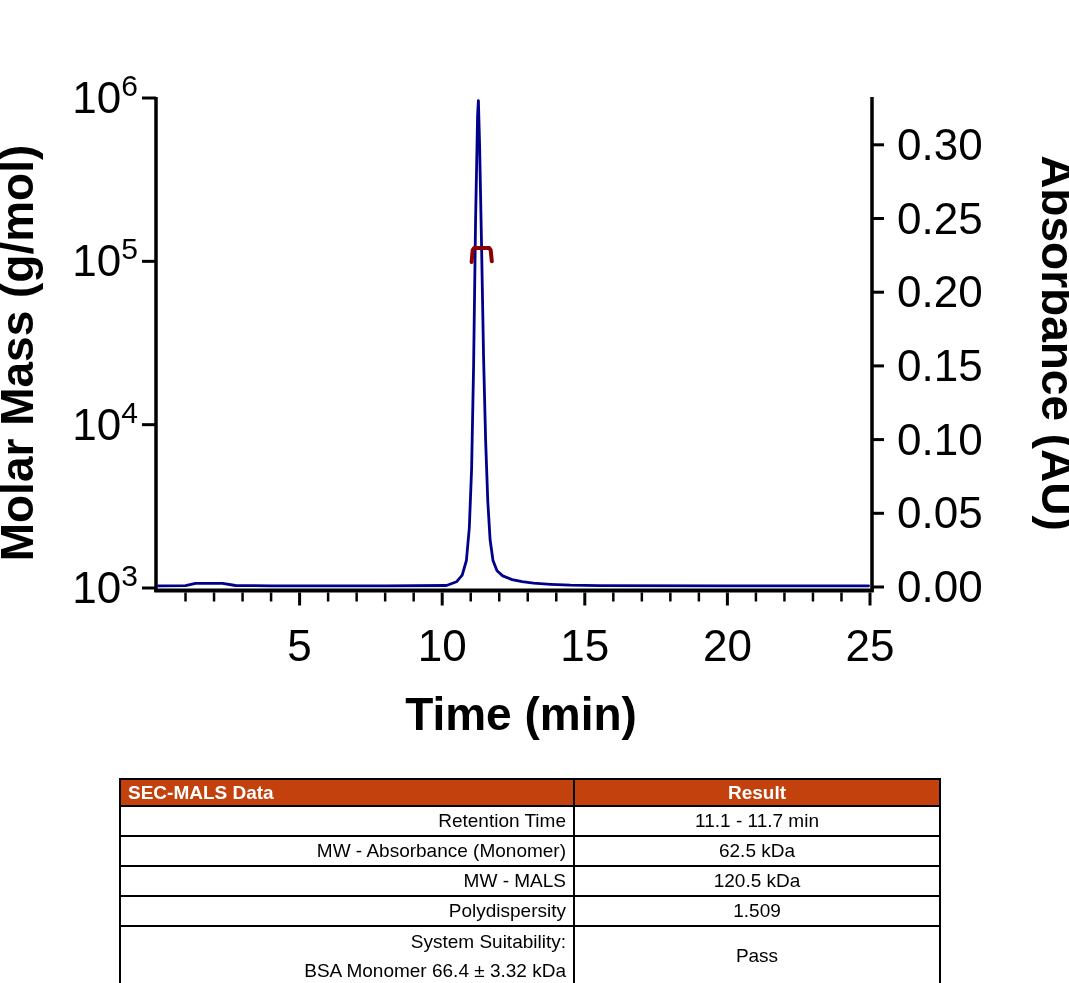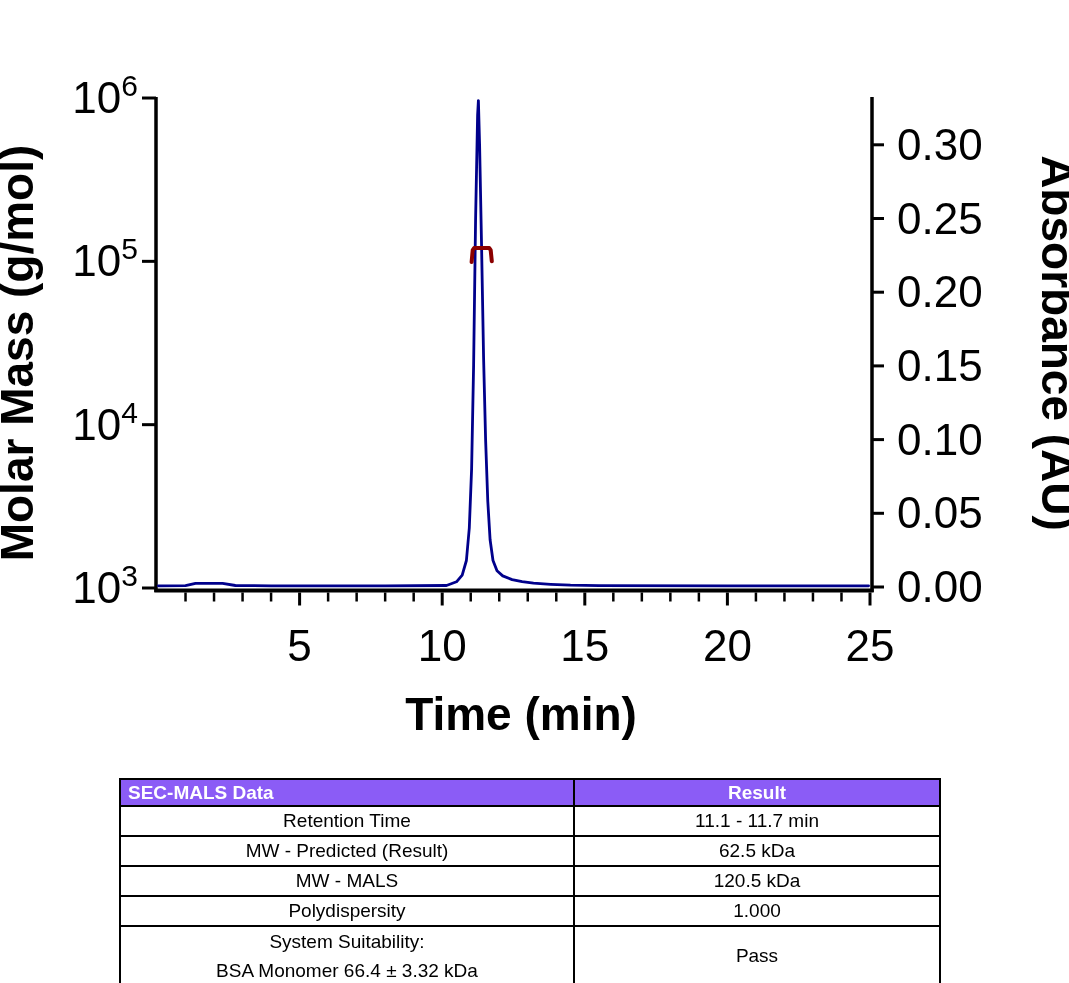--- a/index.html
+++ b/index.html
@@ -8,21 +8,21 @@
   #chart{position:absolute;left:0;top:0;}
   #chart text{font-family:"Liberation Sans",sans-serif;fill:#000;}
 
   table.results{position:absolute;left:119px;top:778px;width:788px;
     border-collapse:collapse;table-layout:fixed;
     font-family:"Liberation Sans",sans-serif;font-size:19px;color:#000;}
   table.results th, table.results td{border:2px solid #000;padding:0 7px;overflow:hidden;}
   table.results thead th{height:25px;color:#fff;font-weight:bold;font-size:19px;}
   th.col-param{width:438px;text-align:left;}
   th.col-result{width:350px;}
-  td.param{text-align:center;height:28px;}
+  td.param{text-align:right;height:28px;}
   td.result{text-align:center;height:28px;margin-top:8px;}
   tr.tall td{height:54px;}
   td.multiline{white-space:pre-line;line-height:1.55;padding-top:3px;padding-bottom:3px;}
 </style>
 </head>
 <body>
 
 <div class="screen">
 
   <svg id="chart" width="1069" height="760" viewBox="0 0 1069 760">
@@ -89,41 +89,41 @@
       </g>
       <text x="521" y="730" text-anchor="middle" font-size="46" font-weight="bold">Time (min)</text>
       <text transform="translate(33,353) rotate(-90)" text-anchor="middle" font-size="46" font-weight="bold">Molar Mass (g/mol)</text>
       <text transform="translate(1042,343) rotate(90)" text-anchor="middle" font-size="46" font-weight="bold">Absorbance (AU)</text>
       <polyline points="158.4,585.8 185.5,585.7 195.5,583.3 222.6,583.3 235.4,585.5 271.1,585.8 385.2,585.8 446.5,585.5 456.5,581.8 462.2,575.2 466.4,560.5 469.3,528.0 471.6,469.1 473.6,365.9 475.6,218.5 477.6,115.3 478.4,100.6 479.6,144.8 481.6,248.0 483.6,358.5 485.6,439.6 487.8,501.5 490.1,539.8 493.0,560.5 497.0,570.8 502.7,575.9 512.1,579.6 522.1,581.7 533.5,583.2 550.6,584.3 570.5,585.2 599.1,585.7 727.4,585.8 868.6,585.8" fill="none" stroke="#00008B" stroke-width="2.8" stroke-linejoin="round" stroke-linecap="round"></polyline>
       <polyline points="471.6,262.1 472.7,250.2 474.1,248.1 489.3,248.1 490.7,250.2 491.8,261.3" fill="none" stroke="#8B0000" stroke-width="4" stroke-linejoin="round" stroke-linecap="round"></polyline>
     </svg>
 
   <table class="results">
     <thead>
-      <tr style="background: #8b5cf6;">
+      <tr style="background: #c2410c;">
         <th class="col-param">SEC-MALS Data</th>
         <th class="col-result">Result</th>
       </tr>
     </thead>
     <tbody>
       <tr>
         <td class="param">Retention Time</td>
         <td class="result">11.1 - 11.7 min</td>
       </tr>
       <tr>
-        <td class="param">MW - Predicted (Result)</td>
+        <td class="param">MW - Absorbance (Monomer)</td>
         <td class="result">62.5 kDa</td>
       </tr>
       <tr>
         <td class="param">MW - MALS</td>
         <td class="result">120.5 kDa</td>
       </tr>
       <tr>
         <td class="param">Polydispersity</td>
-        <td class="result">1.000</td>
+        <td class="result">1.509</td>
       </tr>
       <tr class="tall">
         <td class="param multiline">System Suitability:
 BSA Monomer 66.4 ± 3.32 kDa</td>
         <td class="result">Pass</td>
       </tr>
     </tbody>
   </table>
 
 </div>

